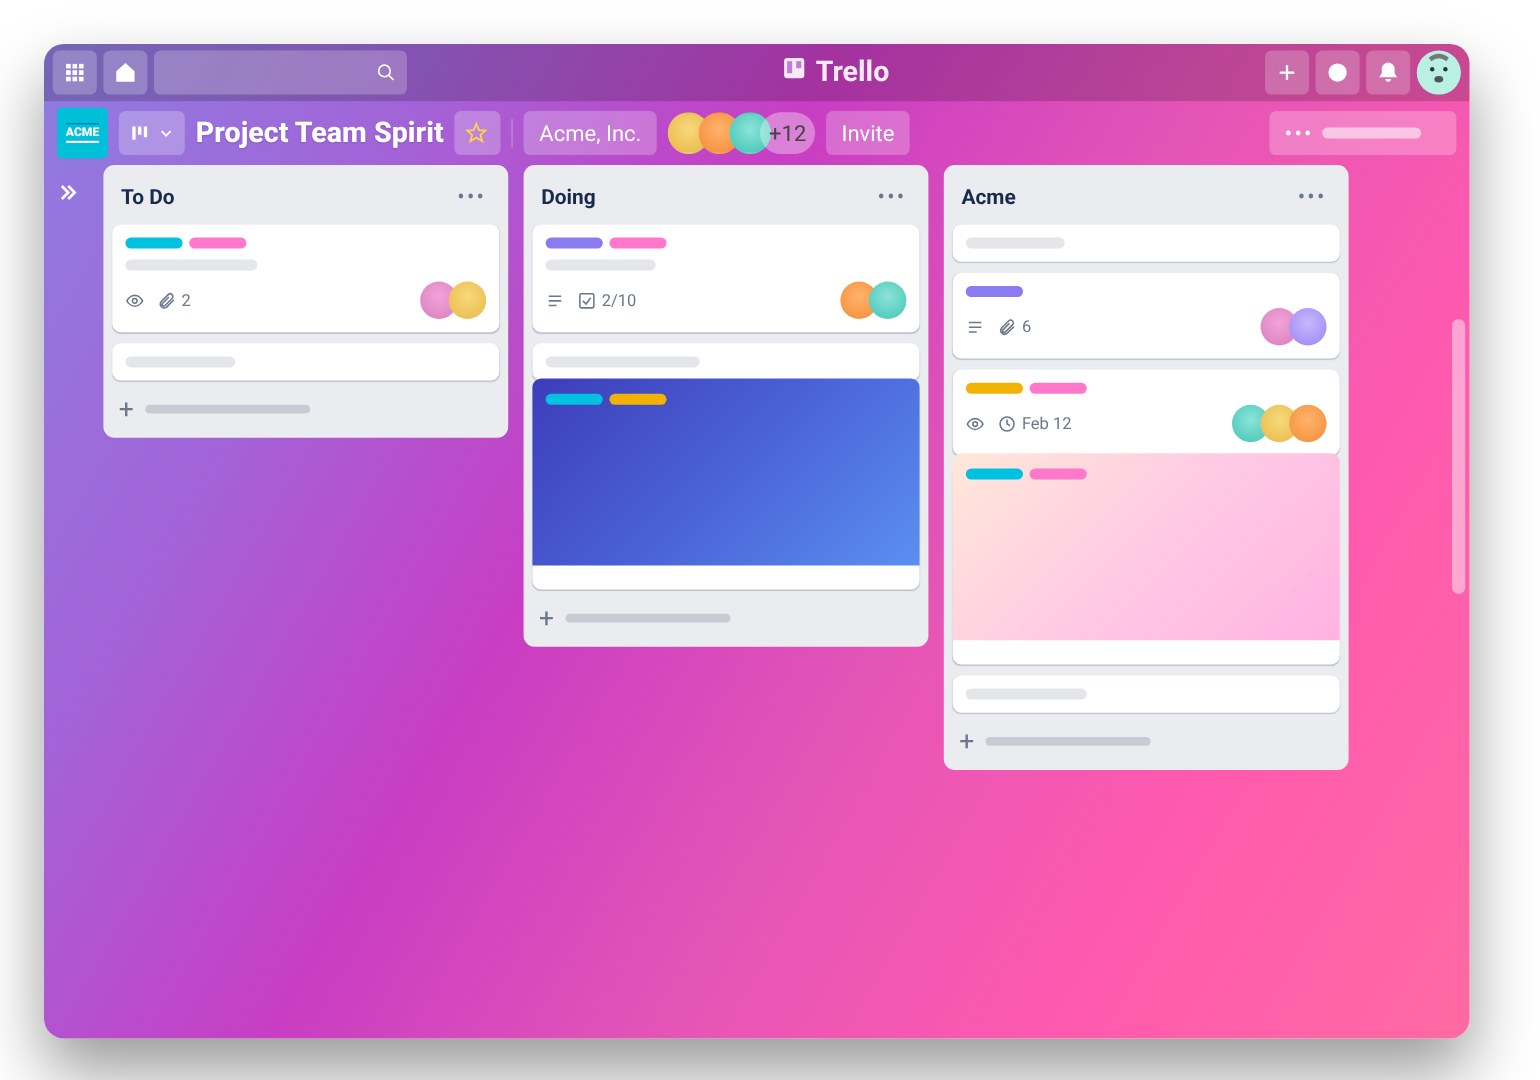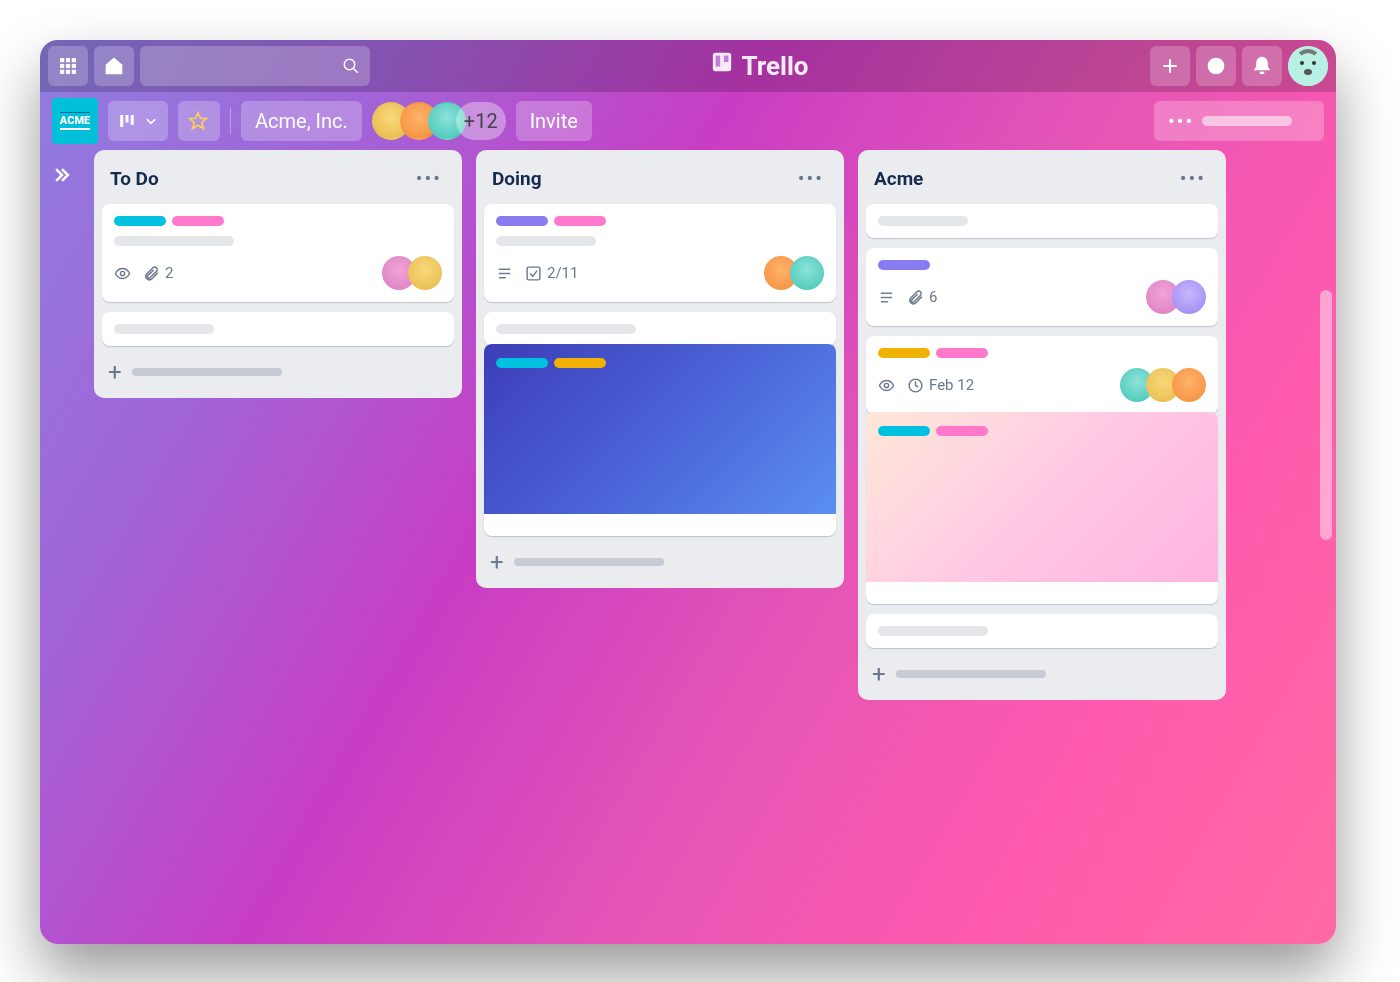--- a/index.html
+++ b/index.html
@@ -149,20 +149,21 @@
     <div class="chip small">
       <svg viewBox="0 0 24 24" width="18" height="18" fill="#fff">
           <rect x="3" y="4" width="4" height="16"></rect>
           <rect x="10" y="4" width="4" height="10"></rect>
           <rect x="17" y="4" width="4" height="13"></rect>
         </svg>
       <svg viewBox="0 0 24 24" width="14" height="14" fill="none" stroke="#fff" stroke-width="3">
           <polyline points="5,9 12,16 19,9"></polyline>
         </svg>
     </div>
+    <div class="board-title">Project Team Spirit</div>
     <div class="chip small star-chip">
       <svg viewBox="0 0 24 24" width="20" height="20" fill="none" stroke="#ffd24d" stroke-width="2">
           <polygon points="12,2 15,9 22,9 16.5,14 18.5,21 12,17 5.5,21 7.5,14 2,9 9,9"></polygon>
         </svg>
     </div>
     <div class="divider"></div>
     <div class="chip">
         <span>Acme, Inc.</span>
       </div>
     <div class="member-stack">
@@ -249,21 +250,21 @@
                   <line x1="4" y1="6" x2="20" y2="6"></line>
                   <line x1="4" y1="12" x2="20" y2="12"></line>
                   <line x1="4" y1="18" x2="14" y2="18"></line>
                 </svg>
               </span>
             <span class="badge">
                 <svg viewBox="0 0 24 24">
                   <rect x="3" y="3" width="18" height="18" rx="2"></rect>
                   <polyline points="7,12 11,16 17,8"></polyline>
                 </svg>
-                <span>2/11</span>
+                <span>2/10</span>
               </span>
             <div class="spacer"></div>
             <div class="av-row">
               <div class="av g-orange"></div>
               <div class="av g-teal"></div>
             </div>
           </div>
         </div>
         <div class="card">
           <div class="sk" style="width:140px"></div>

